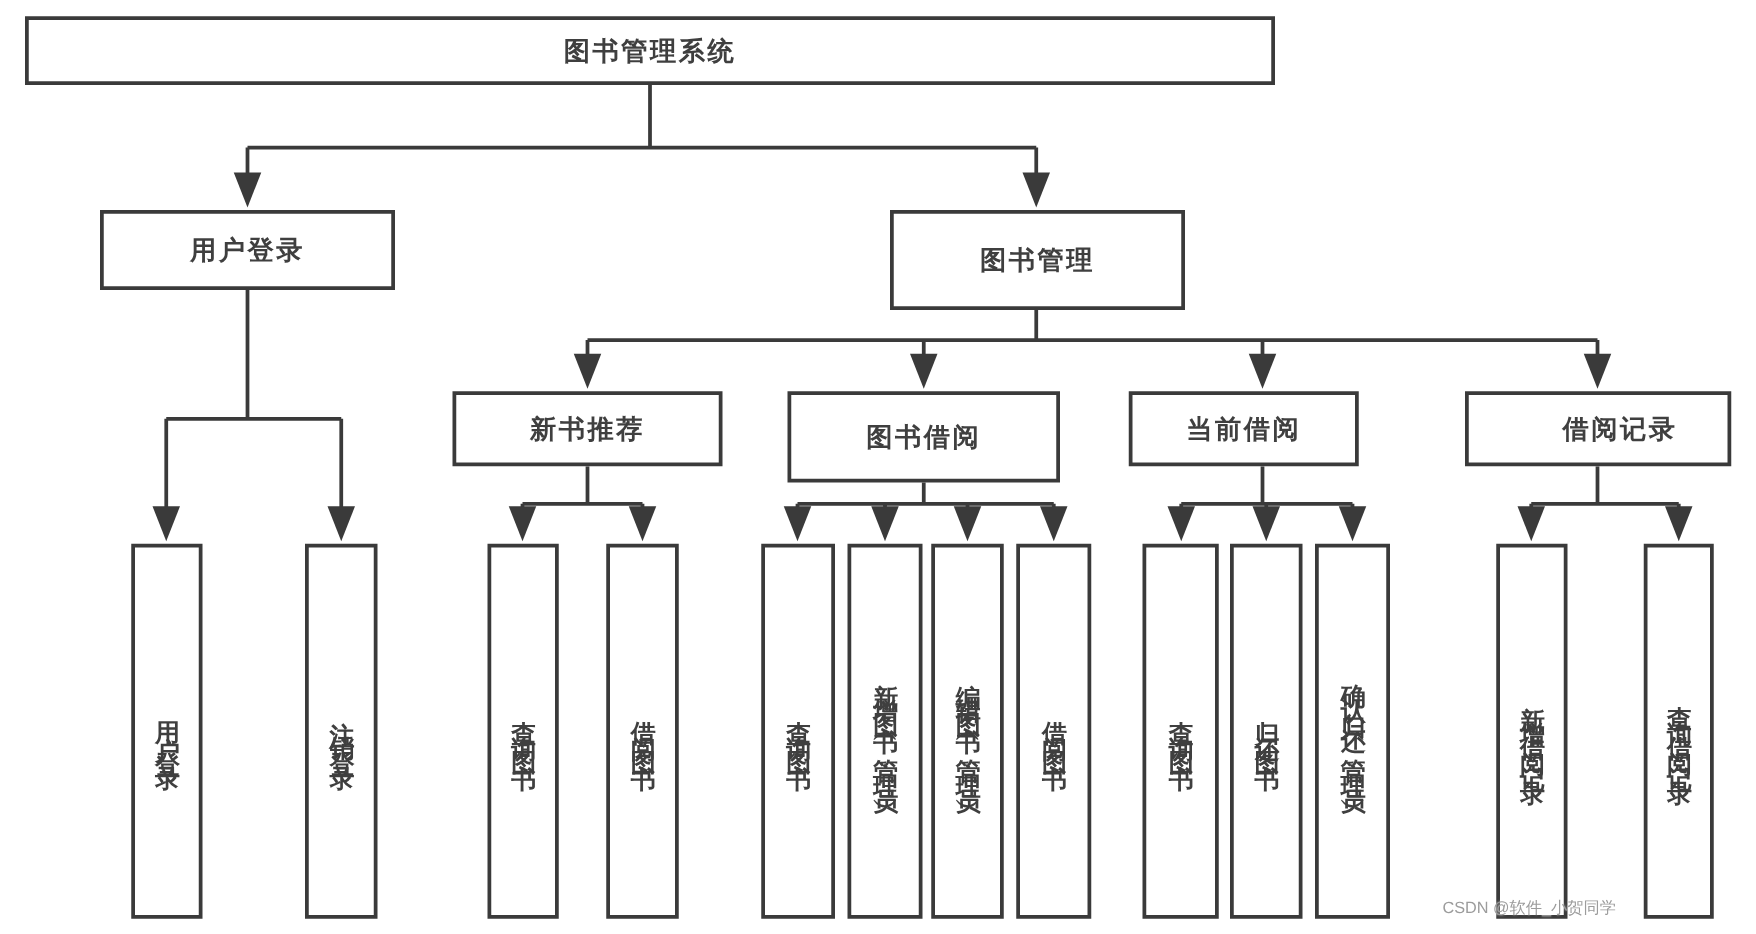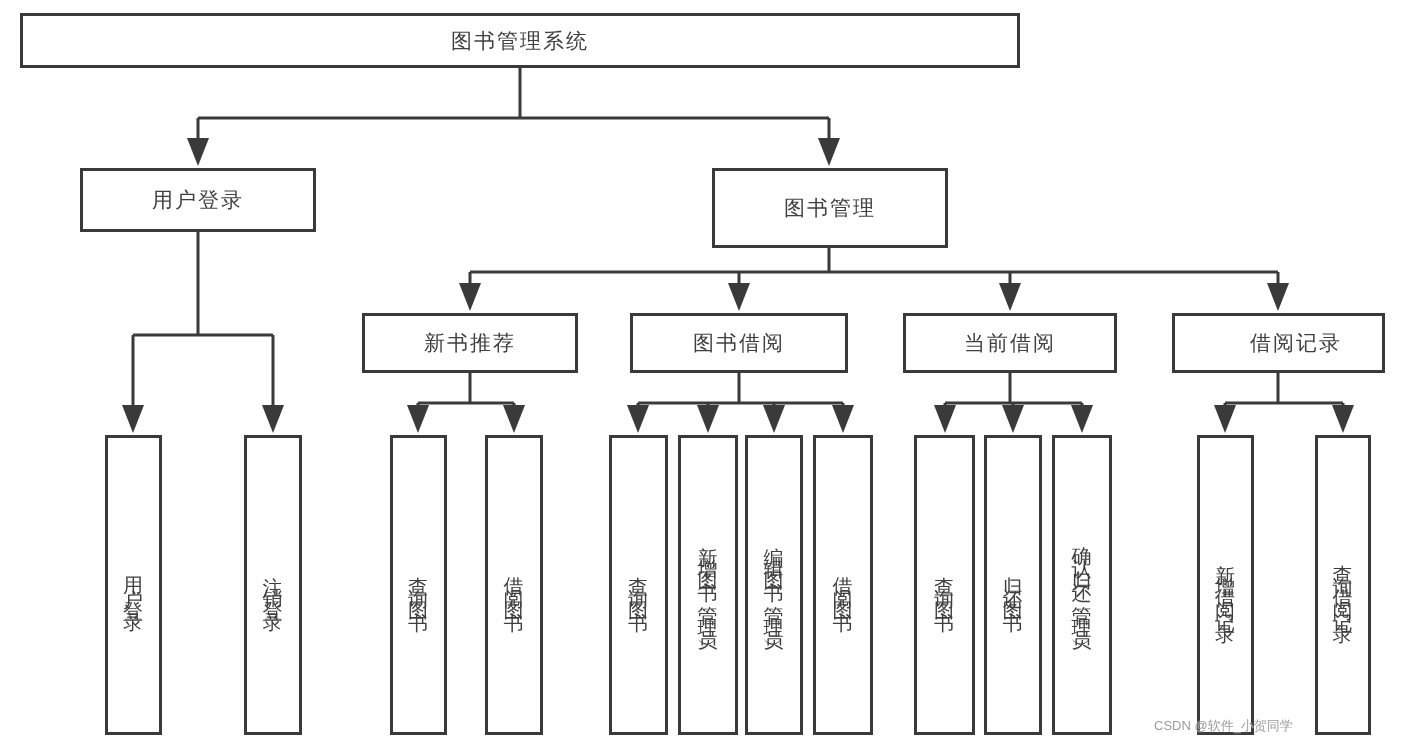--- a/index.html
+++ b/index.html
@@ -23,20 +23,21 @@
     border: 3px solid #3a3a3a;
     display: flex;
     align-items: center;
     justify-content: center;
   }
   .node .lbl {
     color: #3f3f3f;
     font-size: 21px;
     letter-spacing: 2px;
     white-space: nowrap;
+    font-weight: bold;
   }
   .leaf .lbl {
     writing-mode: vertical-rl;
     text-orientation: mixed;
     font-size: 20px;
     letter-spacing: 12px;
     line-height: 1.2;
   }
   .watermark {
     position: absolute;
@@ -101,24 +102,24 @@
   <div class="node" style="left:80px; top:168px; width:236px; height:64px;">
     <span class="lbl">用户登录</span>
   </div>
   <div class="node" style="left:712px; top:168px; width:236px; height:80px;">
     <span class="lbl">图书管理</span>
   </div>
 
   <div class="node" style="left:362px; top:313px; width:216px; height:60px;text-align:right;">
     <span class="lbl">新书推荐</span>
   </div>
-  <div class="node" style="left:630px; top:313px; width:218px; height:60px;">
+  <div class="node" style="left:630px; top:313px; width:218px; height:73px;">
     <span class="lbl">图书借阅</span>
   </div>
-  <div class="node" style="left:903px; top:313px; width:214px; height:60px;">
+  <div class="node" style="left:903px; top:313px; width:184px; height:60px;">
     <span class="lbl">当前借阅</span>
   </div>
   <div class="node" style="left:1172px; top:313px; width:213px; height:60px;padding-left:35px;">
     <span class="lbl">借阅记录</span>
   </div>
 
   <div class="node leaf" style="left:105px; top:435px; width:57px; height:300px;">
     <span class="lbl">用户登录</span>
   </div>
   <div class="node leaf" style="left:244px; top:435px; width:58px; height:300px;">

